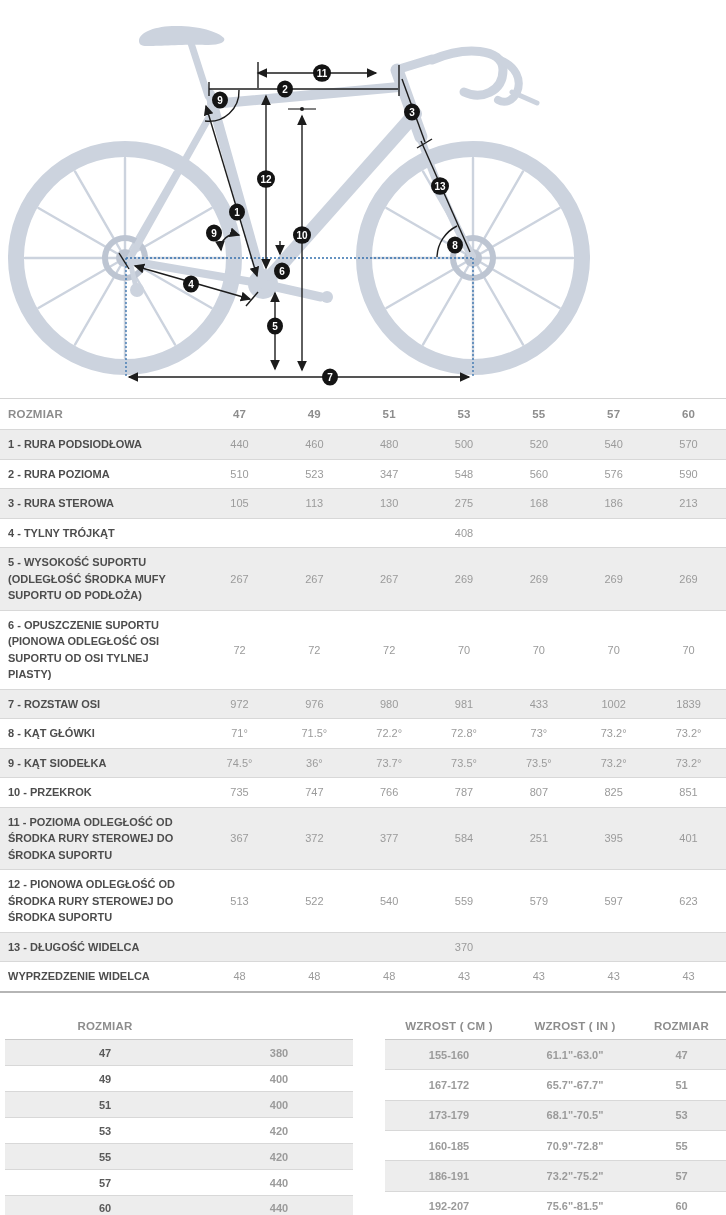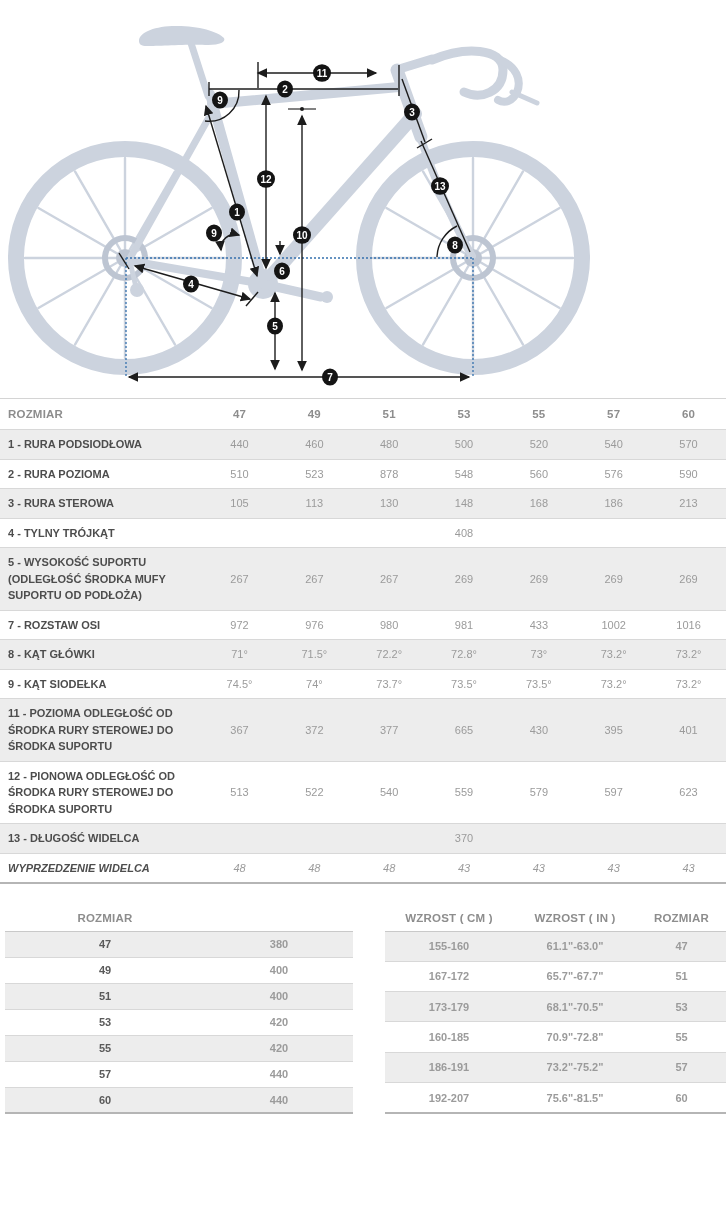--- a/index.html
+++ b/index.html
@@ -19,21 +19,21 @@
   }
   table.geo col.c-label { width:202px; }
   table.geo col.c-val   { width:74.8px; }
   table.geo thead th {
     height:31px; font-size:11.5px; font-weight:bold; color:#8d8d8d;
     text-align:center; letter-spacing:.2px;
   }
   table.geo thead th.h-label { text-align:left; padding-left:8px; }
   table.geo tbody tr { border-top:1px solid #d8d8d8; }
   table.geo tbody tr:nth-child(odd) { background:#ededed; }
-  table.geo tbody tr:last-child { border-bottom:2px solid #b5b5b5;font-style:italic; }
+  table.geo tbody tr:last-child { border-bottom:2px solid #b5b5b5; }
   table.geo td {
     font-size:11px; padding:6px 4px; vertical-align:middle;
   }
   table.geo td.lbl {
     font-weight:bold; color:#4d4d4d; padding:6px 12px 6px 8px; line-height:1.5;margin-left:44px;
   }
   table.geo td.val { color:#9b9b9b; text-align:center; }
 
   
   .bottom { display:flex; justify-content:space-between; margin-top:21px; padding:0 0 0 5px; }
@@ -252,32 +252,32 @@
           <td class="val">480</td>
           <td class="val">500</td>
           <td class="val">520</td>
           <td class="val">540</td>
           <td class="val">570</td>
         </tr>
       <tr>
           <td class="lbl">2 - RURA POZIOMA</td>
           <td class="val">510</td>
           <td class="val">523</td>
-          <td class="val">878</td>
+          <td class="val">347</td>
           <td class="val">548</td>
           <td class="val">560</td>
           <td class="val">576</td>
           <td class="val">590</td>
         </tr>
       <tr>
           <td class="lbl">3 - RURA STEROWA</td>
           <td class="val">105</td>
           <td class="val">113</td>
           <td class="val">130</td>
-          <td class="val">148</td>
+          <td class="val">275</td>
           <td class="val">168</td>
           <td class="val">186</td>
           <td class="val">213</td>
         </tr>
       <tr>
           <td class="lbl">4 - TYLNY TRÓJKĄT</td>
           <td class="val"></td>
           <td class="val"></td>
           <td class="val"></td>
           <td class="val">408</td>
@@ -289,56 +289,76 @@
           <td class="lbl">5 - WYSOKOŚĆ SUPORTU (ODLEGŁOŚĆ ŚRODKA MUFY SUPORTU OD PODŁOŻA)</td>
           <td class="val">267</td>
           <td class="val">267</td>
           <td class="val">267</td>
           <td class="val">269</td>
           <td class="val">269</td>
           <td class="val">269</td>
           <td class="val">269</td>
         </tr>
       <tr>
+          <td class="lbl">6 - OPUSZCZENIE SUPORTU (PIONOWA ODLEGŁOŚĆ OSI SUPORTU OD OSI TYLNEJ PIASTY)</td>
+          <td class="val">72</td>
+          <td class="val">72</td>
+          <td class="val">72</td>
+          <td class="val">70</td>
+          <td class="val">70</td>
+          <td class="val">70</td>
+          <td class="val">70</td>
+        </tr>
+      <tr>
           <td class="lbl">7 - ROZSTAW OSI</td>
           <td class="val">972</td>
           <td class="val">976</td>
           <td class="val">980</td>
           <td class="val">981</td>
           <td class="val">433</td>
           <td class="val">1002</td>
-          <td class="val">1016</td>
+          <td class="val">1839</td>
         </tr>
       <tr>
           <td class="lbl">8 - KĄT GŁÓWKI</td>
           <td class="val">71°</td>
           <td class="val">71.5°</td>
           <td class="val">72.2°</td>
           <td class="val">72.8°</td>
           <td class="val">73°</td>
           <td class="val">73.2°</td>
           <td class="val">73.2°</td>
         </tr>
       <tr>
           <td class="lbl">9 - KĄT SIODEŁKA</td>
           <td class="val">74.5°</td>
-          <td class="val">74°</td>
+          <td class="val">36°</td>
           <td class="val">73.7°</td>
           <td class="val">73.5°</td>
           <td class="val">73.5°</td>
           <td class="val">73.2°</td>
           <td class="val">73.2°</td>
         </tr>
       <tr>
+          <td class="lbl">10 - PRZEKROK</td>
+          <td class="val">735</td>
+          <td class="val">747</td>
+          <td class="val">766</td>
+          <td class="val">787</td>
+          <td class="val">807</td>
+          <td class="val">825</td>
+          <td class="val">851</td>
+        </tr>
+      <tr>
           <td class="lbl">11 - POZIOMA ODLEGŁOŚĆ OD ŚRODKA RURY STEROWEJ DO ŚRODKA SUPORTU</td>
           <td class="val">367</td>
           <td class="val">372</td>
           <td class="val">377</td>
-          <td class="val">665</td>
-          <td class="val">430</td>
+          <td class="val">584</td>
+          <td class="val">251</td>
           <td class="val">395</td>
           <td class="val">401</td>
         </tr>
       <tr>
           <td class="lbl">12 - PIONOWA ODLEGŁOŚĆ OD ŚRODKA RURY STEROWEJ DO ŚRODKA SUPORTU</td>
           <td class="val">513</td>
           <td class="val">522</td>
           <td class="val">540</td>
           <td class="val">559</td>
           <td class="val">579</td>

